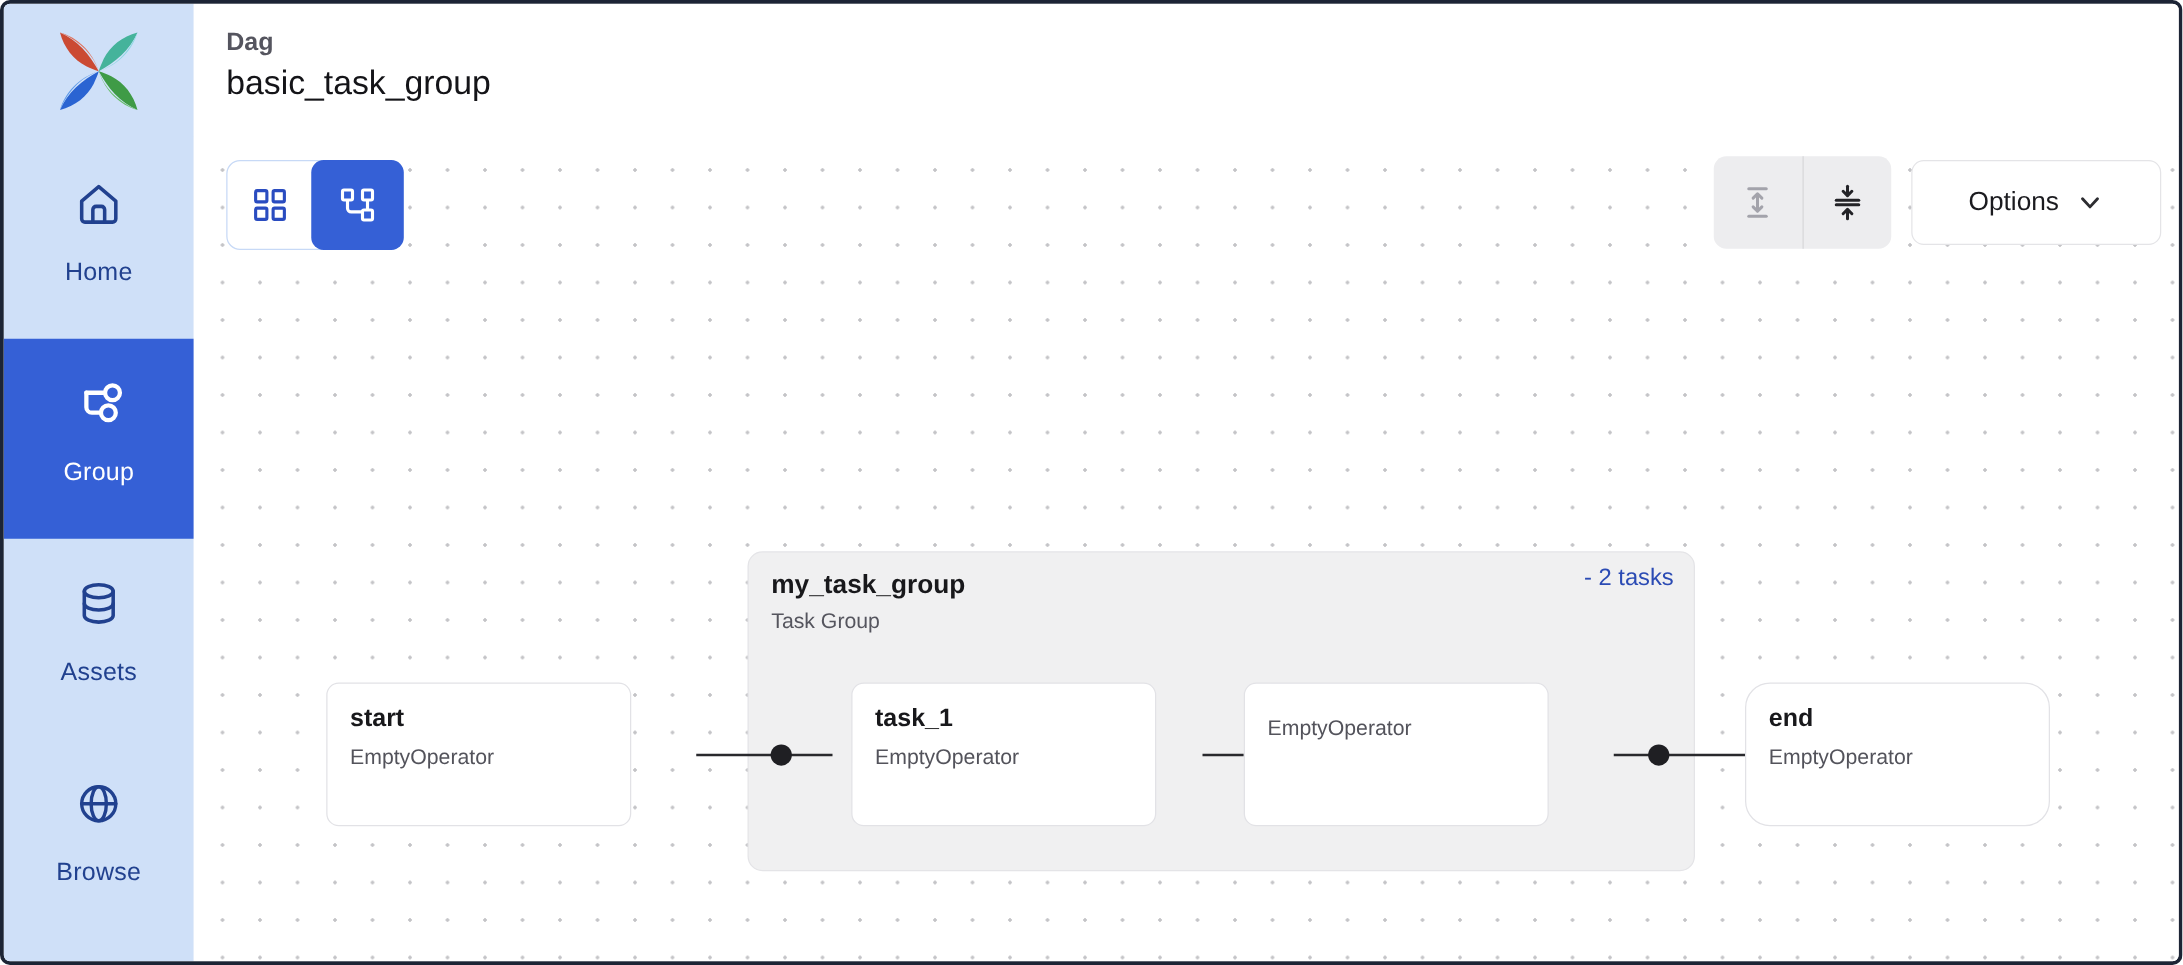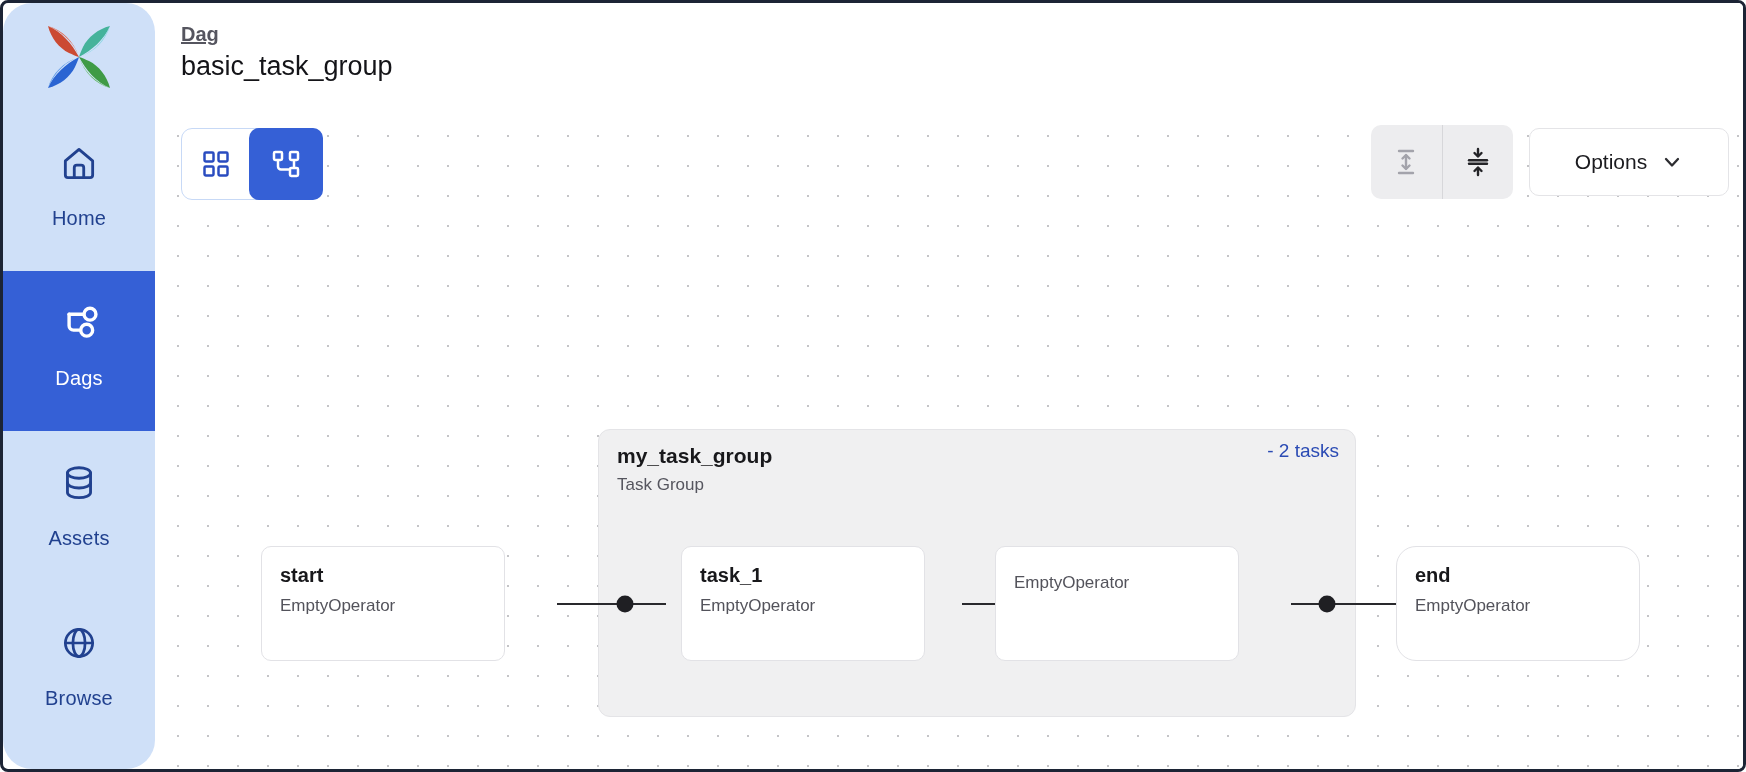--- a/index.html
+++ b/index.html
@@ -14,21 +14,21 @@
     background:#ffffff;
     border:3px solid #1c2435;
     border-radius:8px;
     overflow:hidden;
   }
 
   
   .sidebar {
     position:absolute; left:0; top:0; bottom:0; width:152px;
     background:#cfe0f8;
-    display:flex; flex-direction:column; align-items:center;border-radius:29px;
+    display:flex; flex-direction:column; align-items:center;
   }
   .logo-wrap {
     height:108px; width:100%;
     display:flex; align-items:flex-start; justify-content:center;
     padding-top:14px;
   }
   .nav-item {
     width:100%; height:160px;
     display:flex; flex-direction:column; align-items:center;
     padding-top:30px;
@@ -37,21 +37,21 @@
   }
   .nav-item .nav-icon { width:44px; height:44px; display:flex; align-items:center; justify-content:center; }
   .nav-item .nav-label { margin-top:22px; font-size:20px; font-weight:500; letter-spacing:.2px; }
   .nav-item.active { background:#3560d6; color:#ffffff; }
 
   
   .main-header {
     position:absolute; left:152px; right:0; top:0; height:106px;
     background:#ffffff; z-index:3;
   }
-  .kicker { position:absolute; left:26px; top:20px; font-size:20px; font-weight:700; color:#55555f;text-decoration:underline; }
+  .kicker { position:absolute; left:26px; top:20px; font-size:20px; font-weight:700; color:#55555f; }
   .dag-title { position:absolute; left:26px; top:48px; font-size:27px; font-weight:500; color:#141418; }
 
   
   .canvas {
     position:absolute; left:152px; right:0; top:106px; bottom:0;
     background-color:#ffffff;
     background-image:radial-gradient(circle, #c4c4c7 1.2px, transparent 1.5px);
     background-size:30px 30px;
     background-position:8px 12px;
   }
@@ -76,21 +76,21 @@
   
   .options-btn {
     position:absolute; left:1374px; top:19px; width:200px; height:68px;
     background:#ffffff; border:1px solid #e4e4e7; border-radius:10px;
     display:flex; align-items:center; justify-content:center; gap:14px;
     font-size:21px; font-weight:500; color:#1b1b1f; cursor:pointer; z-index:2;
   }
 
   
   .tg-box {
-    position:absolute; left:443px; top:320px; width:758px; height:288px;
+    position:absolute; left:443px; top:332px; width:758px; height:256px;
     background:#f0f0f1; border:1px solid #e4e4e7; border-radius:12px;
     z-index:1;
   }
   .tg-header { position:absolute; left:18px; top:14px; }
   .tg-title { font-size:21px; font-weight:700; color:#18181b; }
   .tg-subtitle { margin-top:7px; font-size:17px; color:#55555e; }
   .tg-badge {
     position:absolute; right:16px; top:10px;
     font-size:19px; font-weight:500; color:#2b4bb4; cursor:pointer;margin-left:16px;
   }
@@ -153,21 +153,21 @@
 
     <div class="nav-item active">
       <span class="nav-icon">
         <svg width="44" height="44" viewBox="0 0 40 40" fill="none" stroke="currentColor" stroke-width="3.1" stroke-linecap="round">
           <path d="M11 12 H23.5"></path>
           <circle cx="30" cy="12" r="5.4"></circle>
           <path d="M11 12 V22.5 A4 4 0 0 0 15 26.5 H20.5"></path>
           <circle cx="27" cy="26.5" r="5.4"></circle>
         </svg>
       </span>
-      <span class="nav-label">Dags</span>
+      <span class="nav-label">Group</span>
     </div>
 
     <div class="nav-item">
       <span class="nav-icon">
         <svg width="42" height="42" viewBox="0 0 40 40" fill="none" stroke="currentColor" stroke-width="2.7" stroke-linecap="round">
           <ellipse cx="20" cy="10.5" rx="11" ry="5"></ellipse>
           <path d="M9 10.5 V29 C9 31.8 13.9 34 20 34 C26.1 34 31 31.8 31 29 V10.5"></path>
           <path d="M31 19.8 C31 22.6 26.1 24.8 20 24.8 C13.9 24.8 9 22.6 9 19.8"></path>
         </svg>
       </span>

